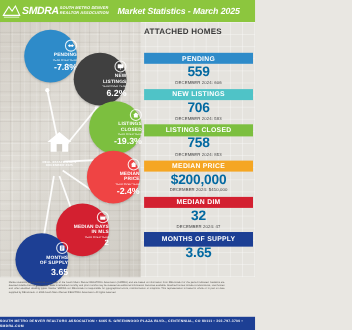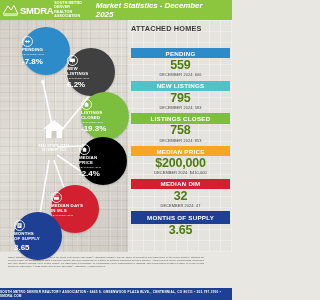--- a/index.html
+++ b/index.html
@@ -14,21 +14,21 @@
   
   .header {
     position:absolute; left:0; top:0; width:232px; height:20px;
     background:#8cc63e;
     display:flex; align-items:center; justify-content:space-between;
     padding:0 6px 0 2px;
   }
   .logo-wrap { display:flex; align-items:center; gap:1px; }
   .logo-mark { width:17px; height:15px; position:relative; }
   .logo-mark svg { display:block; }
-  .logo-text { display:flex; align-items:center; gap:1px; }
+  .logo-text { display:flex; align-items:flex-end; gap:1px;font-style:italic; }
   .logo-smdra {
     font-size:9.5px; font-weight:bold; color:#ffffff; letter-spacing:-0.3px;
     line-height:9px; font-family:"Liberation Sans", sans-serif;
   }
   .logo-sub { display:flex; flex-direction:column; line-height:4.4px; padding-bottom:1px; }
   .logo-sub span { font-size:3.6px; font-weight:bold; color:#ffffff; letter-spacing:0.1px; }
   .header-title {
     font-size:8px; font-weight:bold; color:#ffffff; letter-spacing:-0.1px;
     font-style:italic; padding-right:8px;
   }
@@ -70,21 +70,21 @@
   }
   .house-icon { width:26px; height:22px; }
   .center-caption {
     font-size:2.7px; color:#ffffff; font-weight:bold; text-align:center;
     line-height:3.2px; letter-spacing:.2px; margin-top:1px;
   }
 
   
   .bubble {
     position:absolute; border-radius:50%;
-    display:flex; flex-direction:column; align-items:flex-start; justify-content:center;
+    display:flex; flex-direction:column; align-items:flex-end; justify-content:center;
     color:#ffffff; text-align:center;
     box-shadow:0 1px 2px rgba(0,0,0,.18);
   }
   .bubble .b-icon {
     width:11px; height:11px; border-radius:50%;
     border:.8px solid rgba(255,255,255,.85);
     display:flex; align-items:center; justify-content:center;
     margin-bottom:1px;
   }
   .bubble .b-icon svg { display:block; }
@@ -105,21 +105,21 @@
     letter-spacing:.2px; margin-bottom:15px;
   }
   .stat-block { margin-bottom:3.5px; text-align:center; }
   .stat-bar {
     display:block; width:100%; padding:1.6px 0 1.8px;
     font-size:6.2px; font-weight:bold; color:#ffffff;
     letter-spacing:.25px; text-align:center;
   }
   .stat-bar.outlined { border:1.1px solid #1d3f94; }
   .stat-value {
-    font-size:12.5px; font-weight:bold; color:#4d7c0f;
+    font-size:12.5px; font-weight:bold; color:#0369a1;
     line-height:13px; margin-top:.5px; letter-spacing:-0.2px;
   }
   .stat-prev { font-size:3.9px; color:#4a4a4a; letter-spacing:.1px; margin-top:.3px; }
 
   
   .fineprint {
     position:absolute; left:8px; top:256px; width:196px;
     font-size:2.25px; line-height:2.9px; color:#55524d; text-align:justify;
   }
   .footer-bar {
@@ -143,21 +143,21 @@
       </svg>
     </span>
     <span class="logo-text">
       <span class="logo-smdra">SMDRA</span>
       <span class="logo-sub">
         <span>SOUTH METRO DENVER</span>
         <span>REALTOR ASSOCIATION</span>
       </span>
     </span>
   </div>
-  <div class="header-title">Market Statistics - December 2025</div>
+  <div class="header-title">Market Statistics - March 2025</div>
 </div>
 
 <div class="canvas">
   <div class="grid-bg"></div>
   <div class="photo-strip"></div>
 </div>
 
 <svg class="spokes" viewBox="0 0 232 232">
   <g stroke="#ffffff" stroke-width="1.6" fill="none" opacity=".95">
     <line x1="54" y1="115" x2="43" y2="62"></line>
@@ -219,21 +219,21 @@
     <svg width="7" height="7" viewBox="0 0 7 7">
         <path d="M3.5 1.2 L6 3.3 L5.3 3.3 L5.3 5.8 L1.7 5.8 L1.7 3.3 L1 3.3 Z" fill="#ffffff"></path>
       </svg>
   </span>
   <div class="b-label">LISTINGS</div>
   <div class="b-label">CLOSED</div>
   <div class="b-sub">YEAR OVER YEAR</div>
   <div class="b-value">-19.3%</div>
 </div>
 
-<div class="bubble" style="left:79px; top:137px; width:48px; height:48px; background:#000000;">
+<div class="bubble" style="left:79px; top:137px; width:48px; height:48px; background:#ef4444;">
   <span class="b-icon">
     <svg width="7" height="7" viewBox="0 0 7 7">
         <path d="M3.5 1.2 L6 3.3 L5.3 3.3 L5.3 5.8 L1.7 5.8 L1.7 3.3 L1 3.3 Z" fill="#ffffff"></path>
       </svg>
   </span>
   <div class="b-label">MEDIAN</div>
   <div class="b-label">PRICE</div>
   <div class="b-sub">YEAR OVER YEAR</div>
   <div class="b-value">-2.4%</div>
 </div>
@@ -267,21 +267,21 @@
   <div class="rc-title">ATTACHED HOMES</div>
 
   <div class="stat-block">
     <span class="stat-bar" style="background:#2e8bc9;">PENDING</span>
     <div class="stat-value">559</div>
     <div class="stat-prev">DECEMBER 2024: 606</div>
   </div>
 
   <div class="stat-block">
     <span class="stat-bar" style="background:#4fc3c7;">NEW LISTINGS</span>
-    <div class="stat-value">795</div>
+    <div class="stat-value">706</div>
     <div class="stat-prev">DECEMBER 2024: 583</div>
   </div>
 
   <div class="stat-block">
     <span class="stat-bar" style="background:#7cbf3f;">LISTINGS CLOSED</span>
     <div class="stat-value">758</div>
     <div class="stat-prev">DECEMBER 2024: 853</div>
   </div>
 
   <div class="stat-block">

